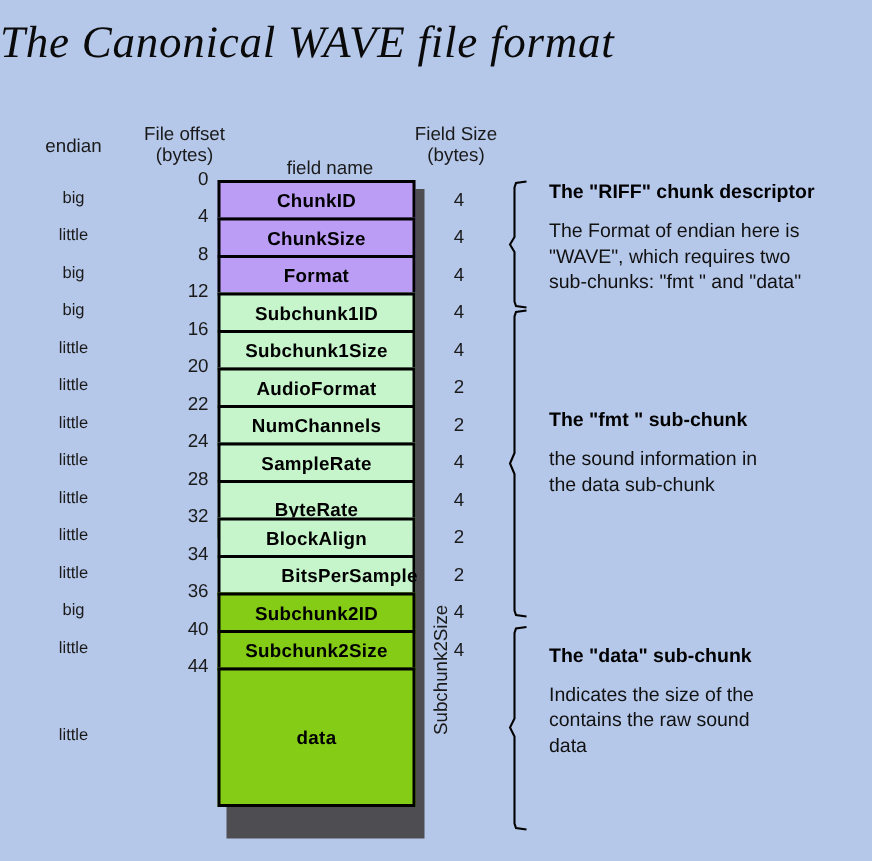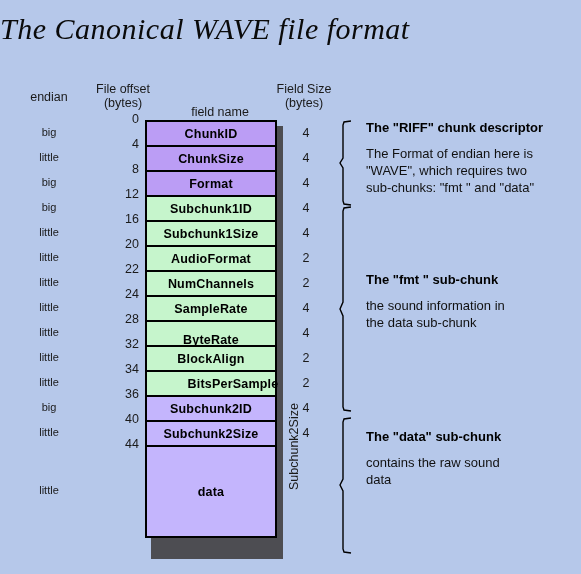--- a/index.html
+++ b/index.html
@@ -99,21 +99,21 @@
     align-items: center;
     justify-content: center;
     font-size: 12.5px;
     font-weight: bold;
     color: #000;
     letter-spacing: 0.2px;
     white-space: nowrap;
   }
   .fbox.riff { background: #bb9df5; }
   .fbox.fmt  { background: #c6f5cc; }
-  .fbox.data { background: #c4b5fd; }
+  .fbox.data { background: #84cc16; }
 
   
   .vlabel {
     position: absolute;
     left: 287px;
     top: 466px;
     width: 110px;
     font-size: 12.5px;
     color: #1a1a1a;
     white-space: nowrap;
@@ -289,18 +289,19 @@
     <div class="note-title">The "fmt " sub-chunk</div>
     <div class="note-body">
       <div>the sound information in</div>
       <div>the data sub-chunk</div>
     </div>
   </div>
 
   <div class="note data-note">
     <div class="note-title">The "data" sub-chunk</div>
     <div class="note-body">
+      <div>Indicates the size of the</div>
       <div>contains the raw sound</div>
       <div>data</div>
     </div>
   </div>
 
 </div>
 
 </body></html>

